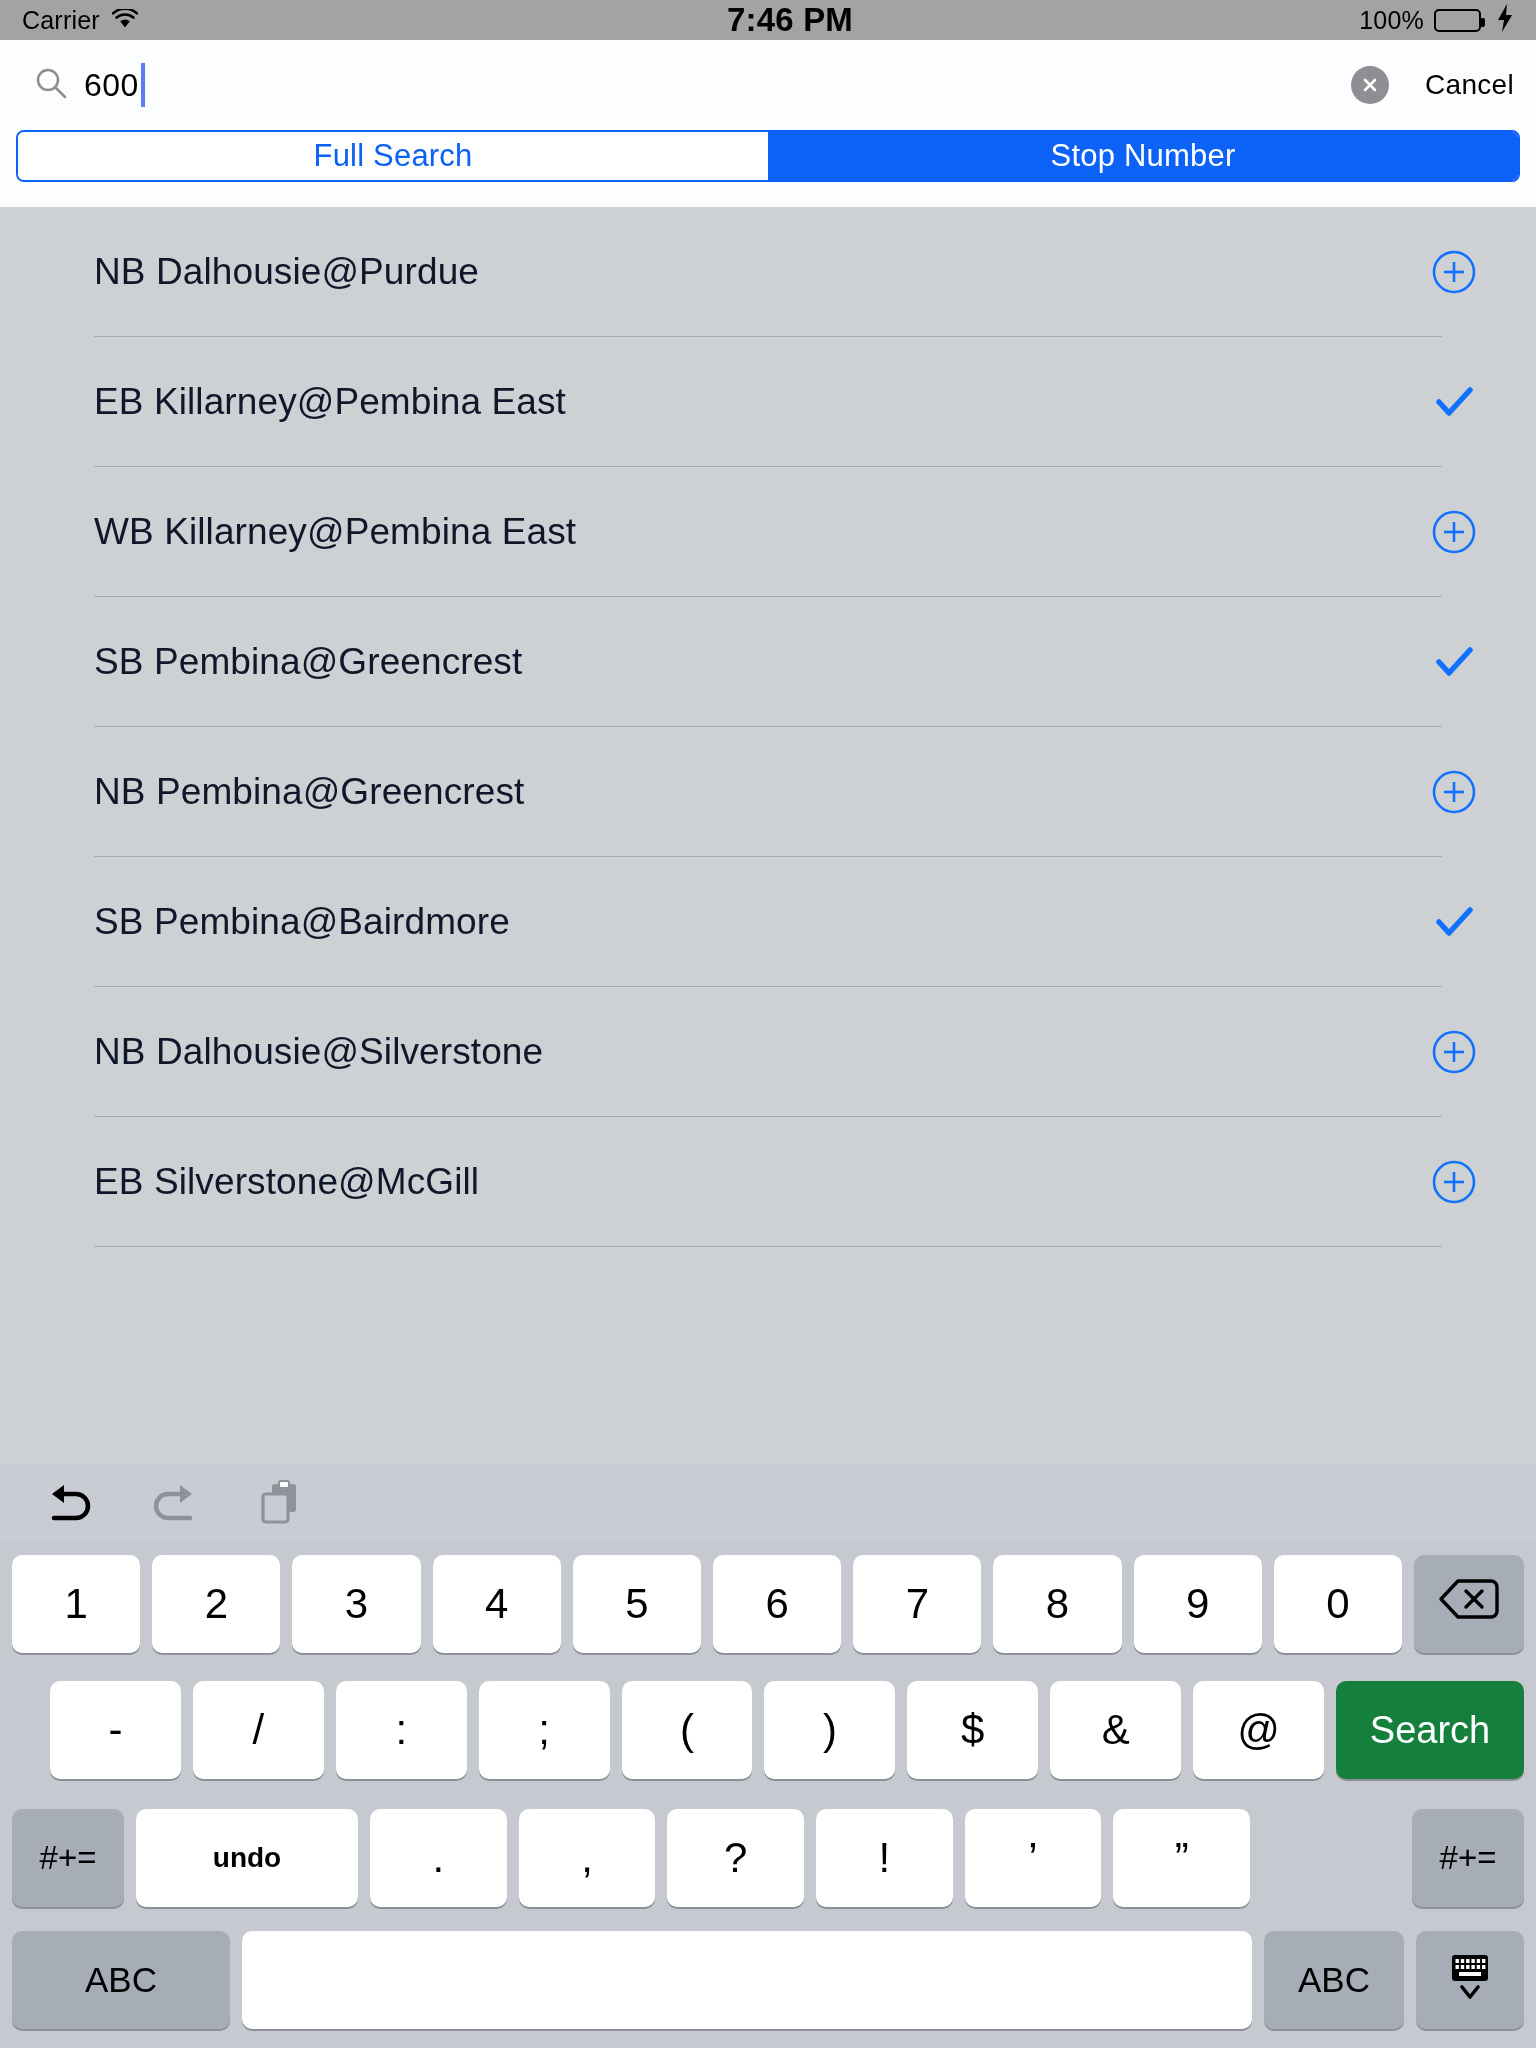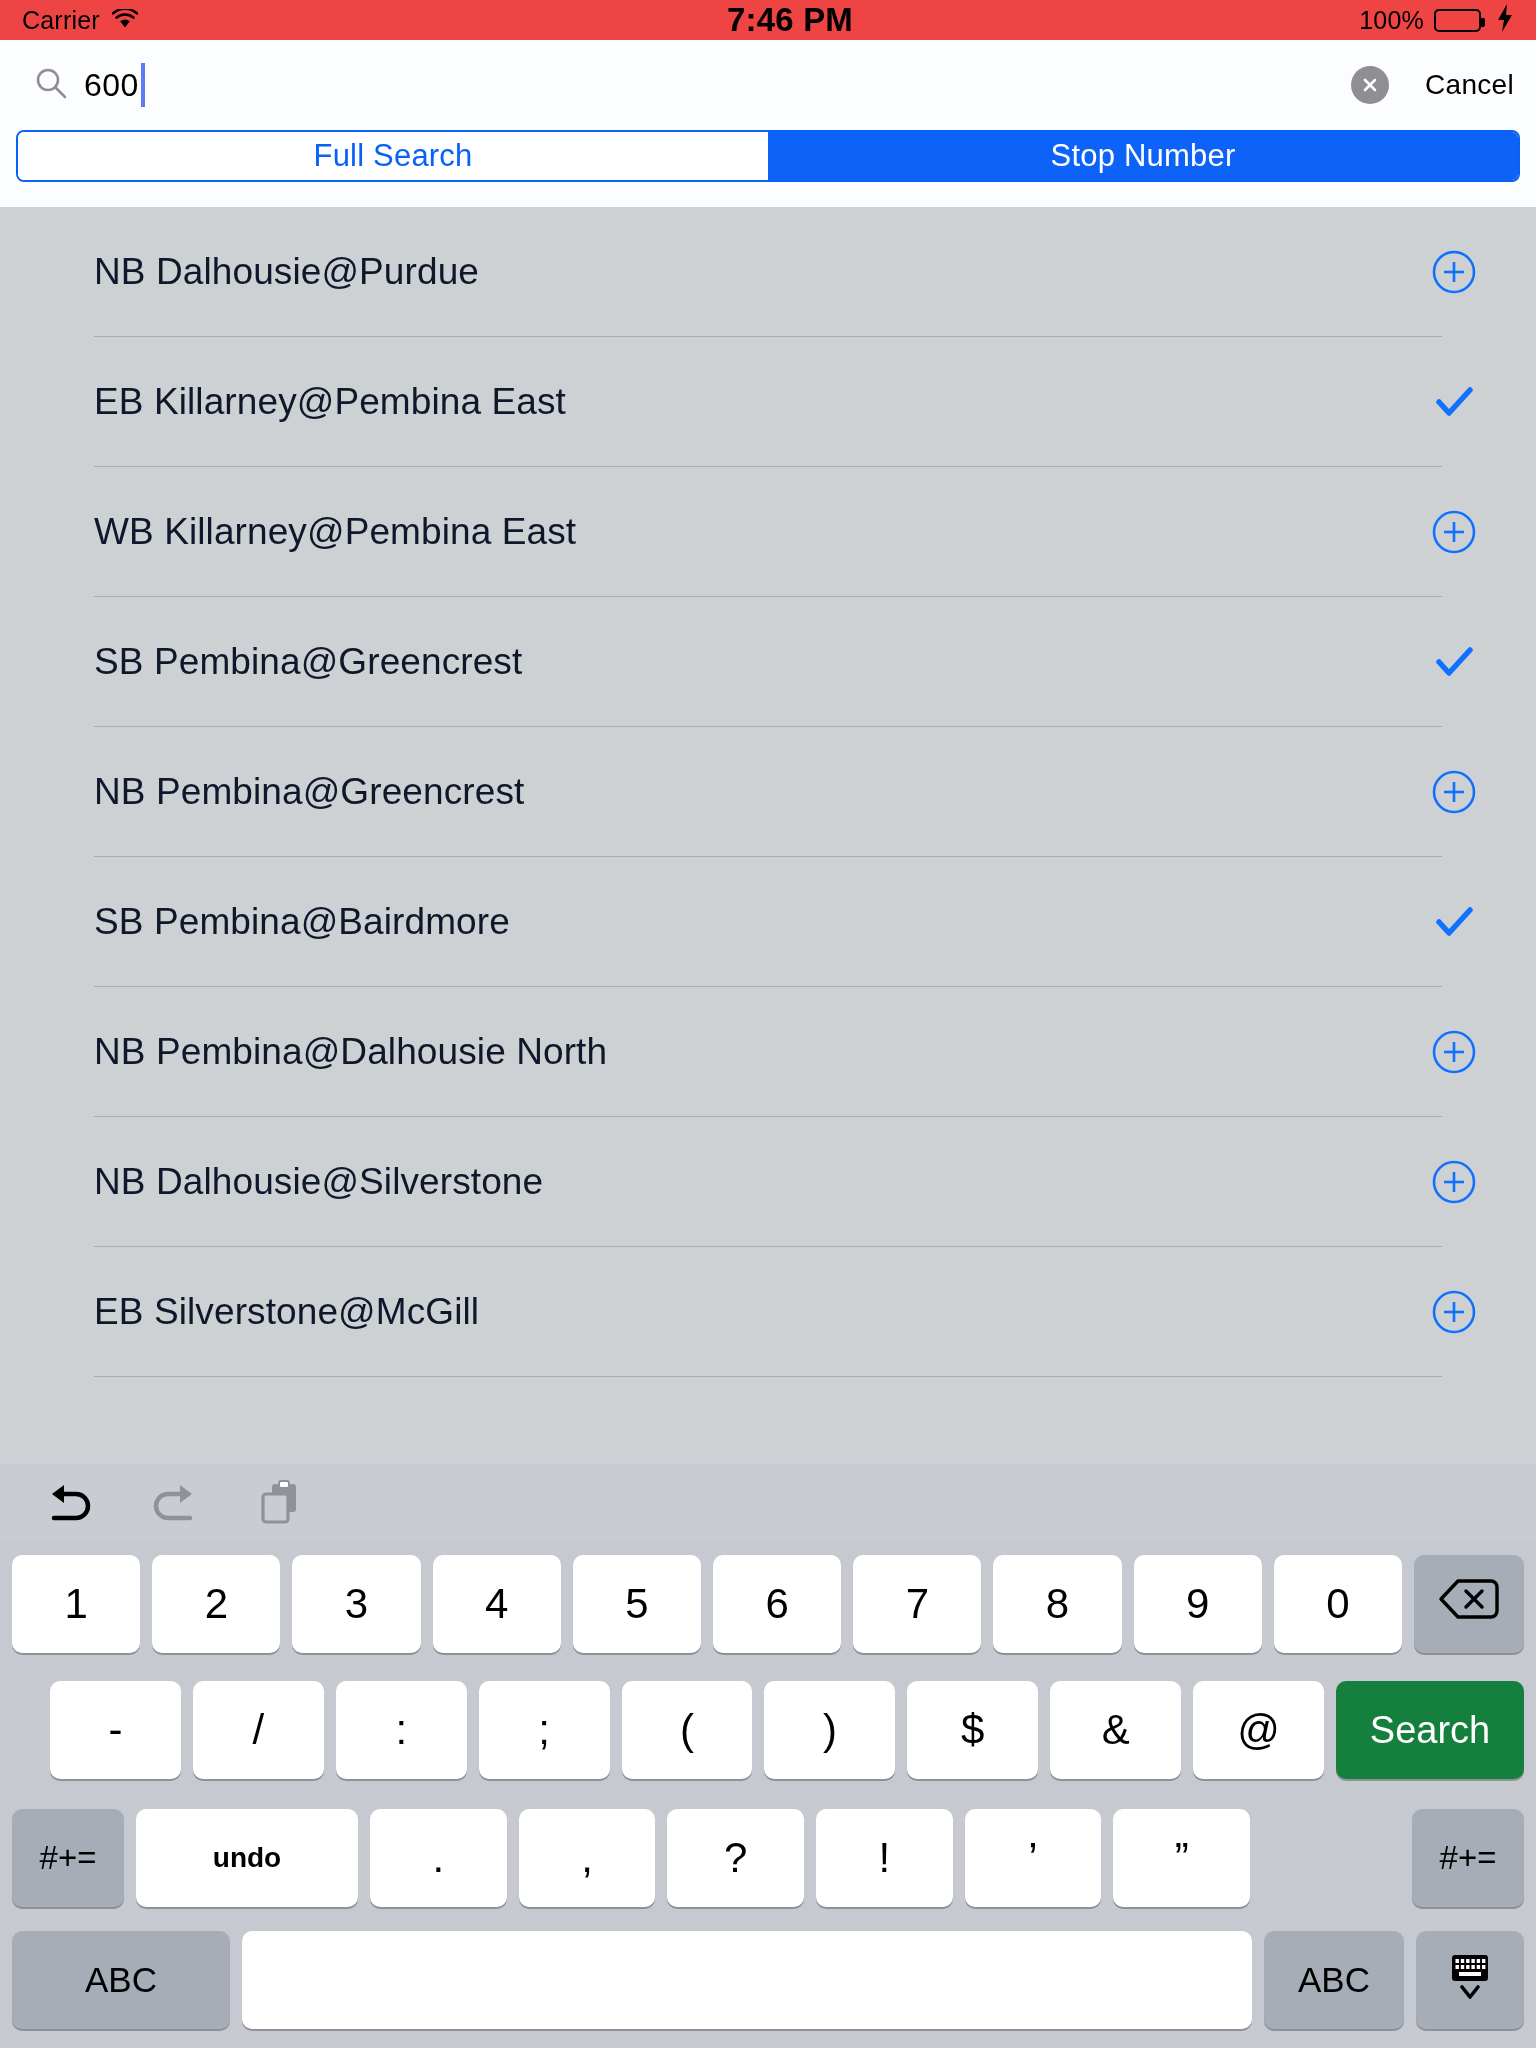--- a/index.html
+++ b/index.html
@@ -8,21 +8,21 @@
     font-family: "Liberation Sans", sans-serif;
     background: #ffffff;
     overflow: hidden;
   }
 
   #app { position: relative; width: 1536px; height: 2048px; display: flex; flex-direction: column; }
 
   
   .statusbar {
     height: 40px; flex: 0 0 40px;
-    background: #ef4444;
+    background: #a3a3a3;
     display: flex; align-items: center;
     padding: 0 22px;
     font-size: 25px; color: #000;
     position: relative;
   }
   .sb-left { display: flex; align-items: center; gap: 12px; }
   .sb-carrier { font-size: 25px; letter-spacing: .2px; }
   .wifi-icon { display: block; }
   .sb-center {
     position: absolute; left: 16px; right: 0; text-align: center;
@@ -268,31 +268,20 @@
     <div class="row">
       <span class="row-label">SB Pembina@Bairdmore</span>
       <span class="acc">
         <svg width="46" height="46" viewBox="0 0 46 46">
             <path d="M8 23 L18 34 L39 11" stroke="#1071ff" stroke-width="5.5" fill="none" stroke-linecap="round" stroke-linejoin="round"></path>
           </svg>
       </span>
       <span class="row-sep"></span>
     </div>
 
-    <div class="row">
-      <span class="row-label">NB Pembina@Dalhousie North</span>
-      <span class="acc">
-        <svg width="46" height="46" viewBox="0 0 46 46">
-            <circle cx="23" cy="23" r="20" stroke="#1071ff" stroke-width="2.6" fill="none"></circle>
-            <line x1="23" y1="13" x2="23" y2="33" stroke="#1071ff" stroke-width="2.6"></line>
-            <line x1="13" y1="23" x2="33" y2="23" stroke="#1071ff" stroke-width="2.6"></line>
-          </svg>
-      </span>
-      <span class="row-sep"></span>
-    </div>
 
     <div class="row">
       <span class="row-label">NB Dalhousie@Silverstone</span>
       <span class="acc">
         <svg width="46" height="46" viewBox="0 0 46 46">
             <circle cx="23" cy="23" r="20" stroke="#1071ff" stroke-width="2.6" fill="none"></circle>
             <line x1="23" y1="13" x2="23" y2="33" stroke="#1071ff" stroke-width="2.6"></line>
             <line x1="13" y1="23" x2="33" y2="23" stroke="#1071ff" stroke-width="2.6"></line>
           </svg>
       </span>

